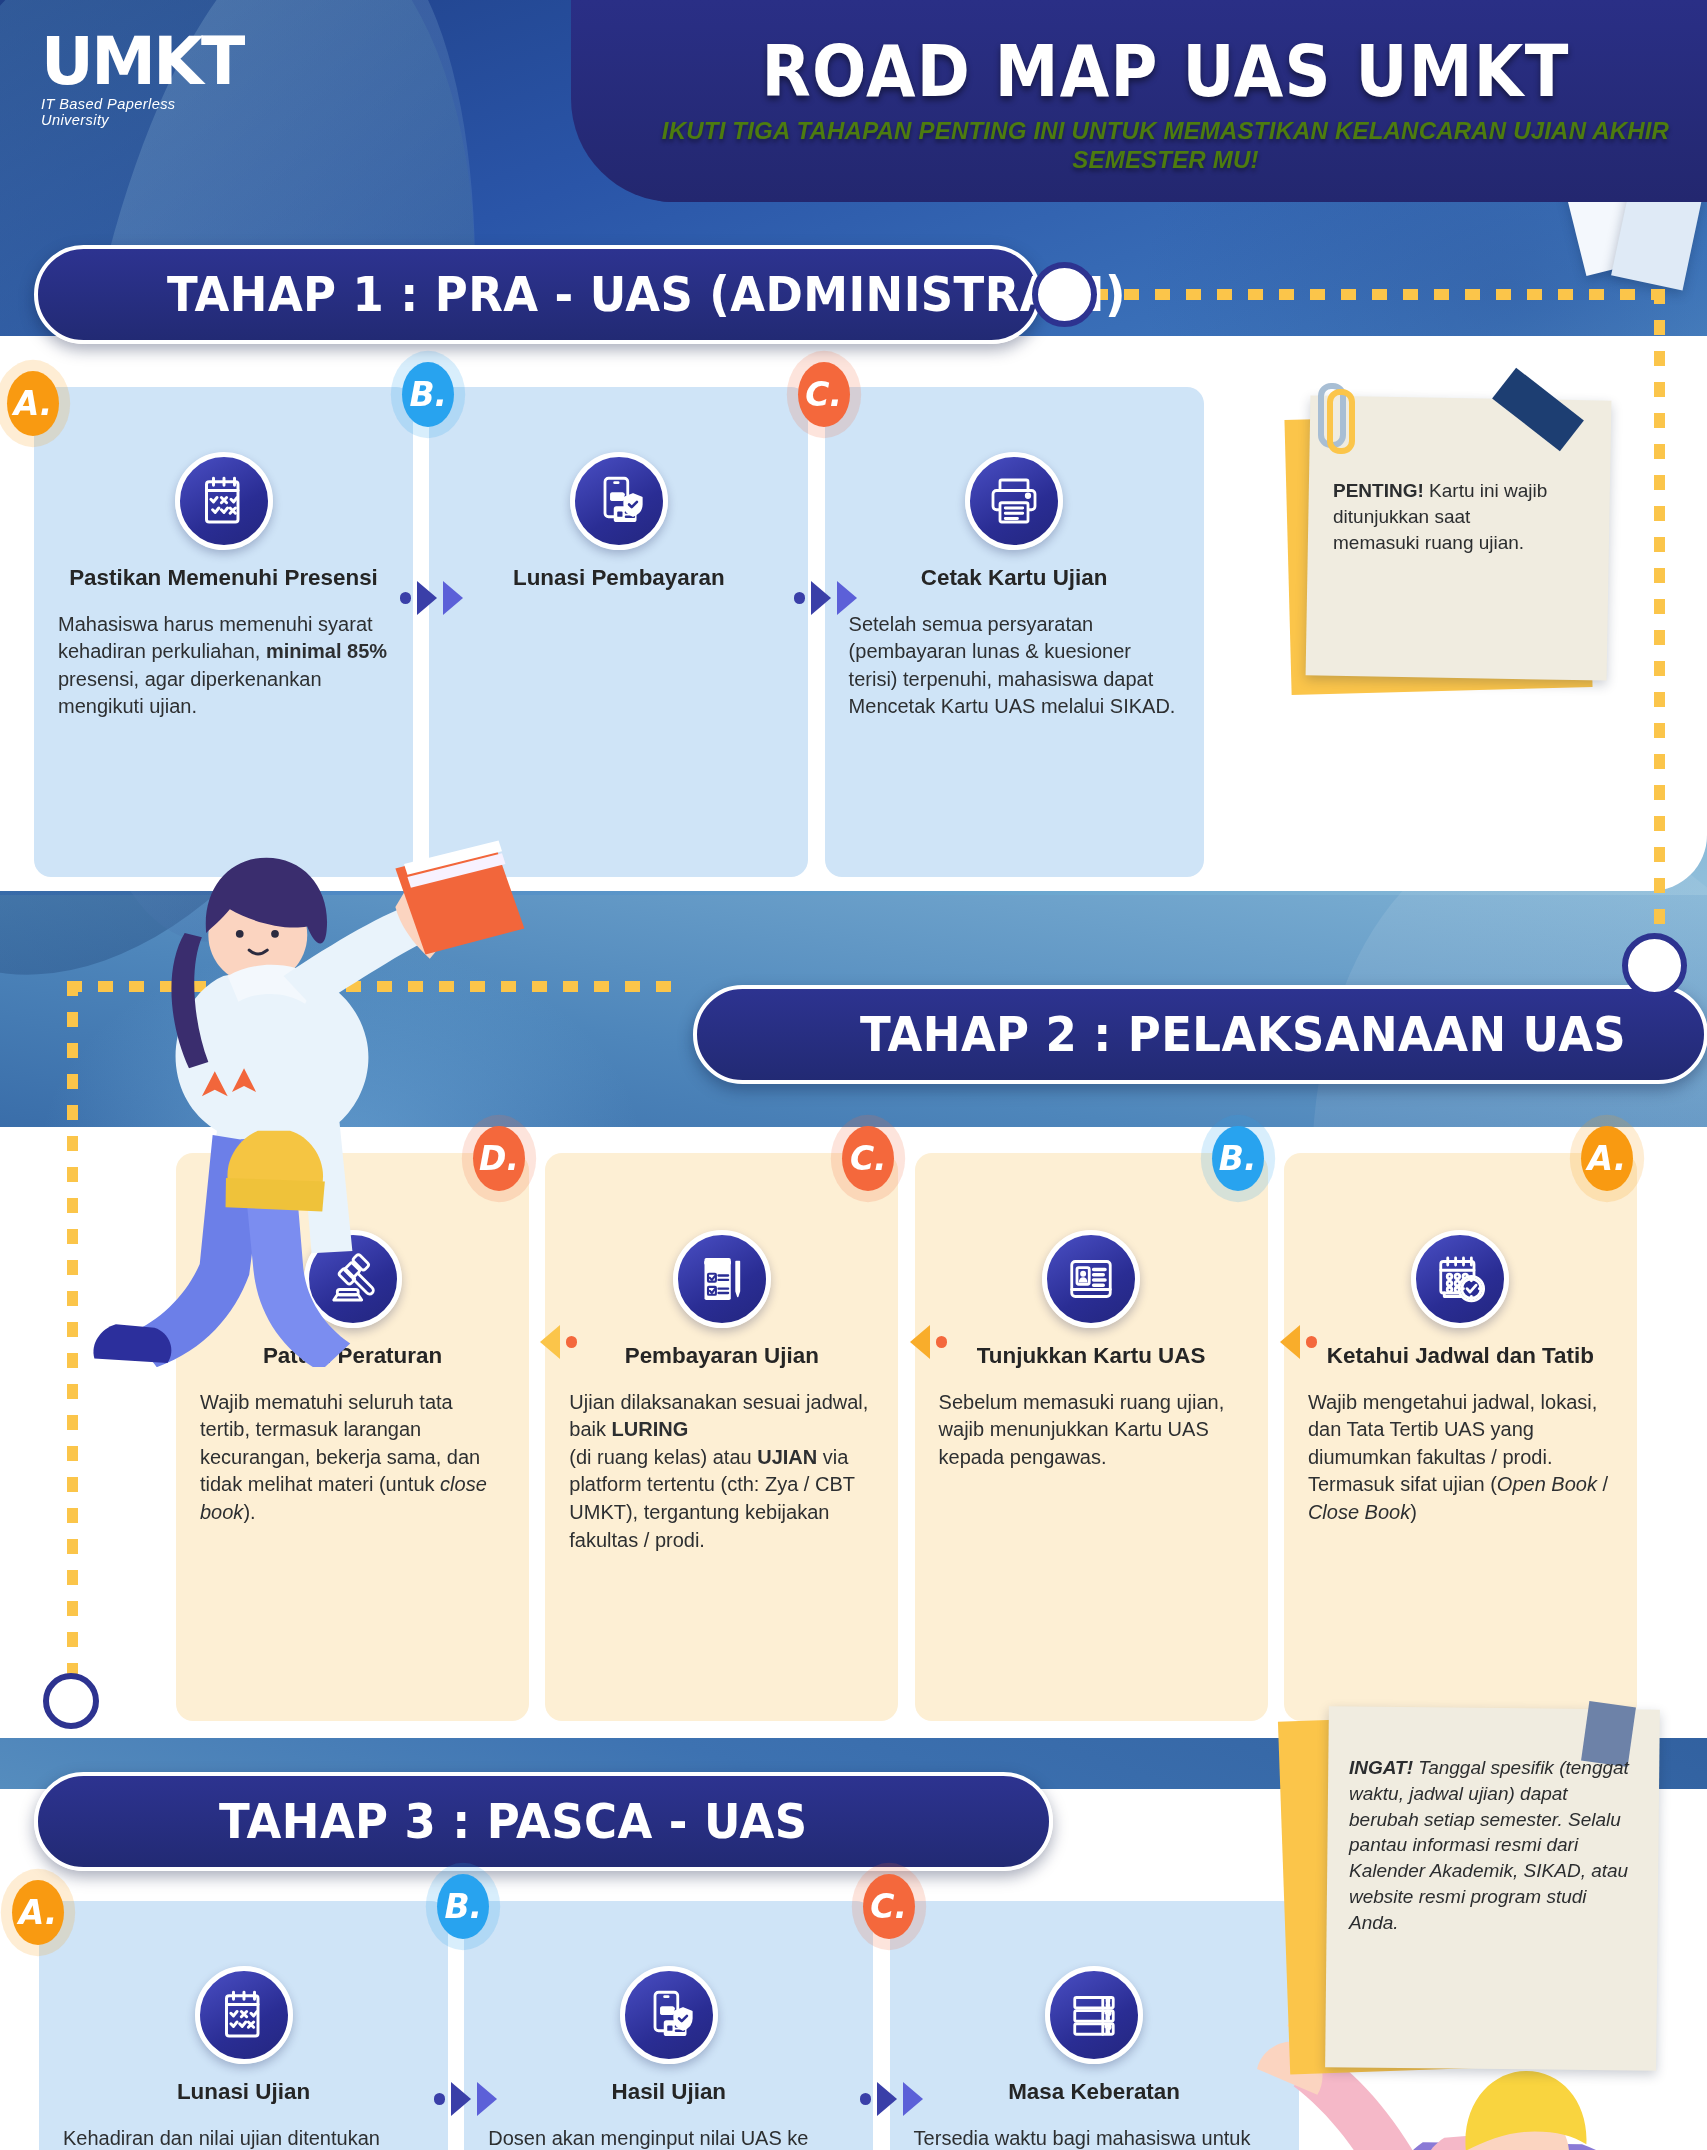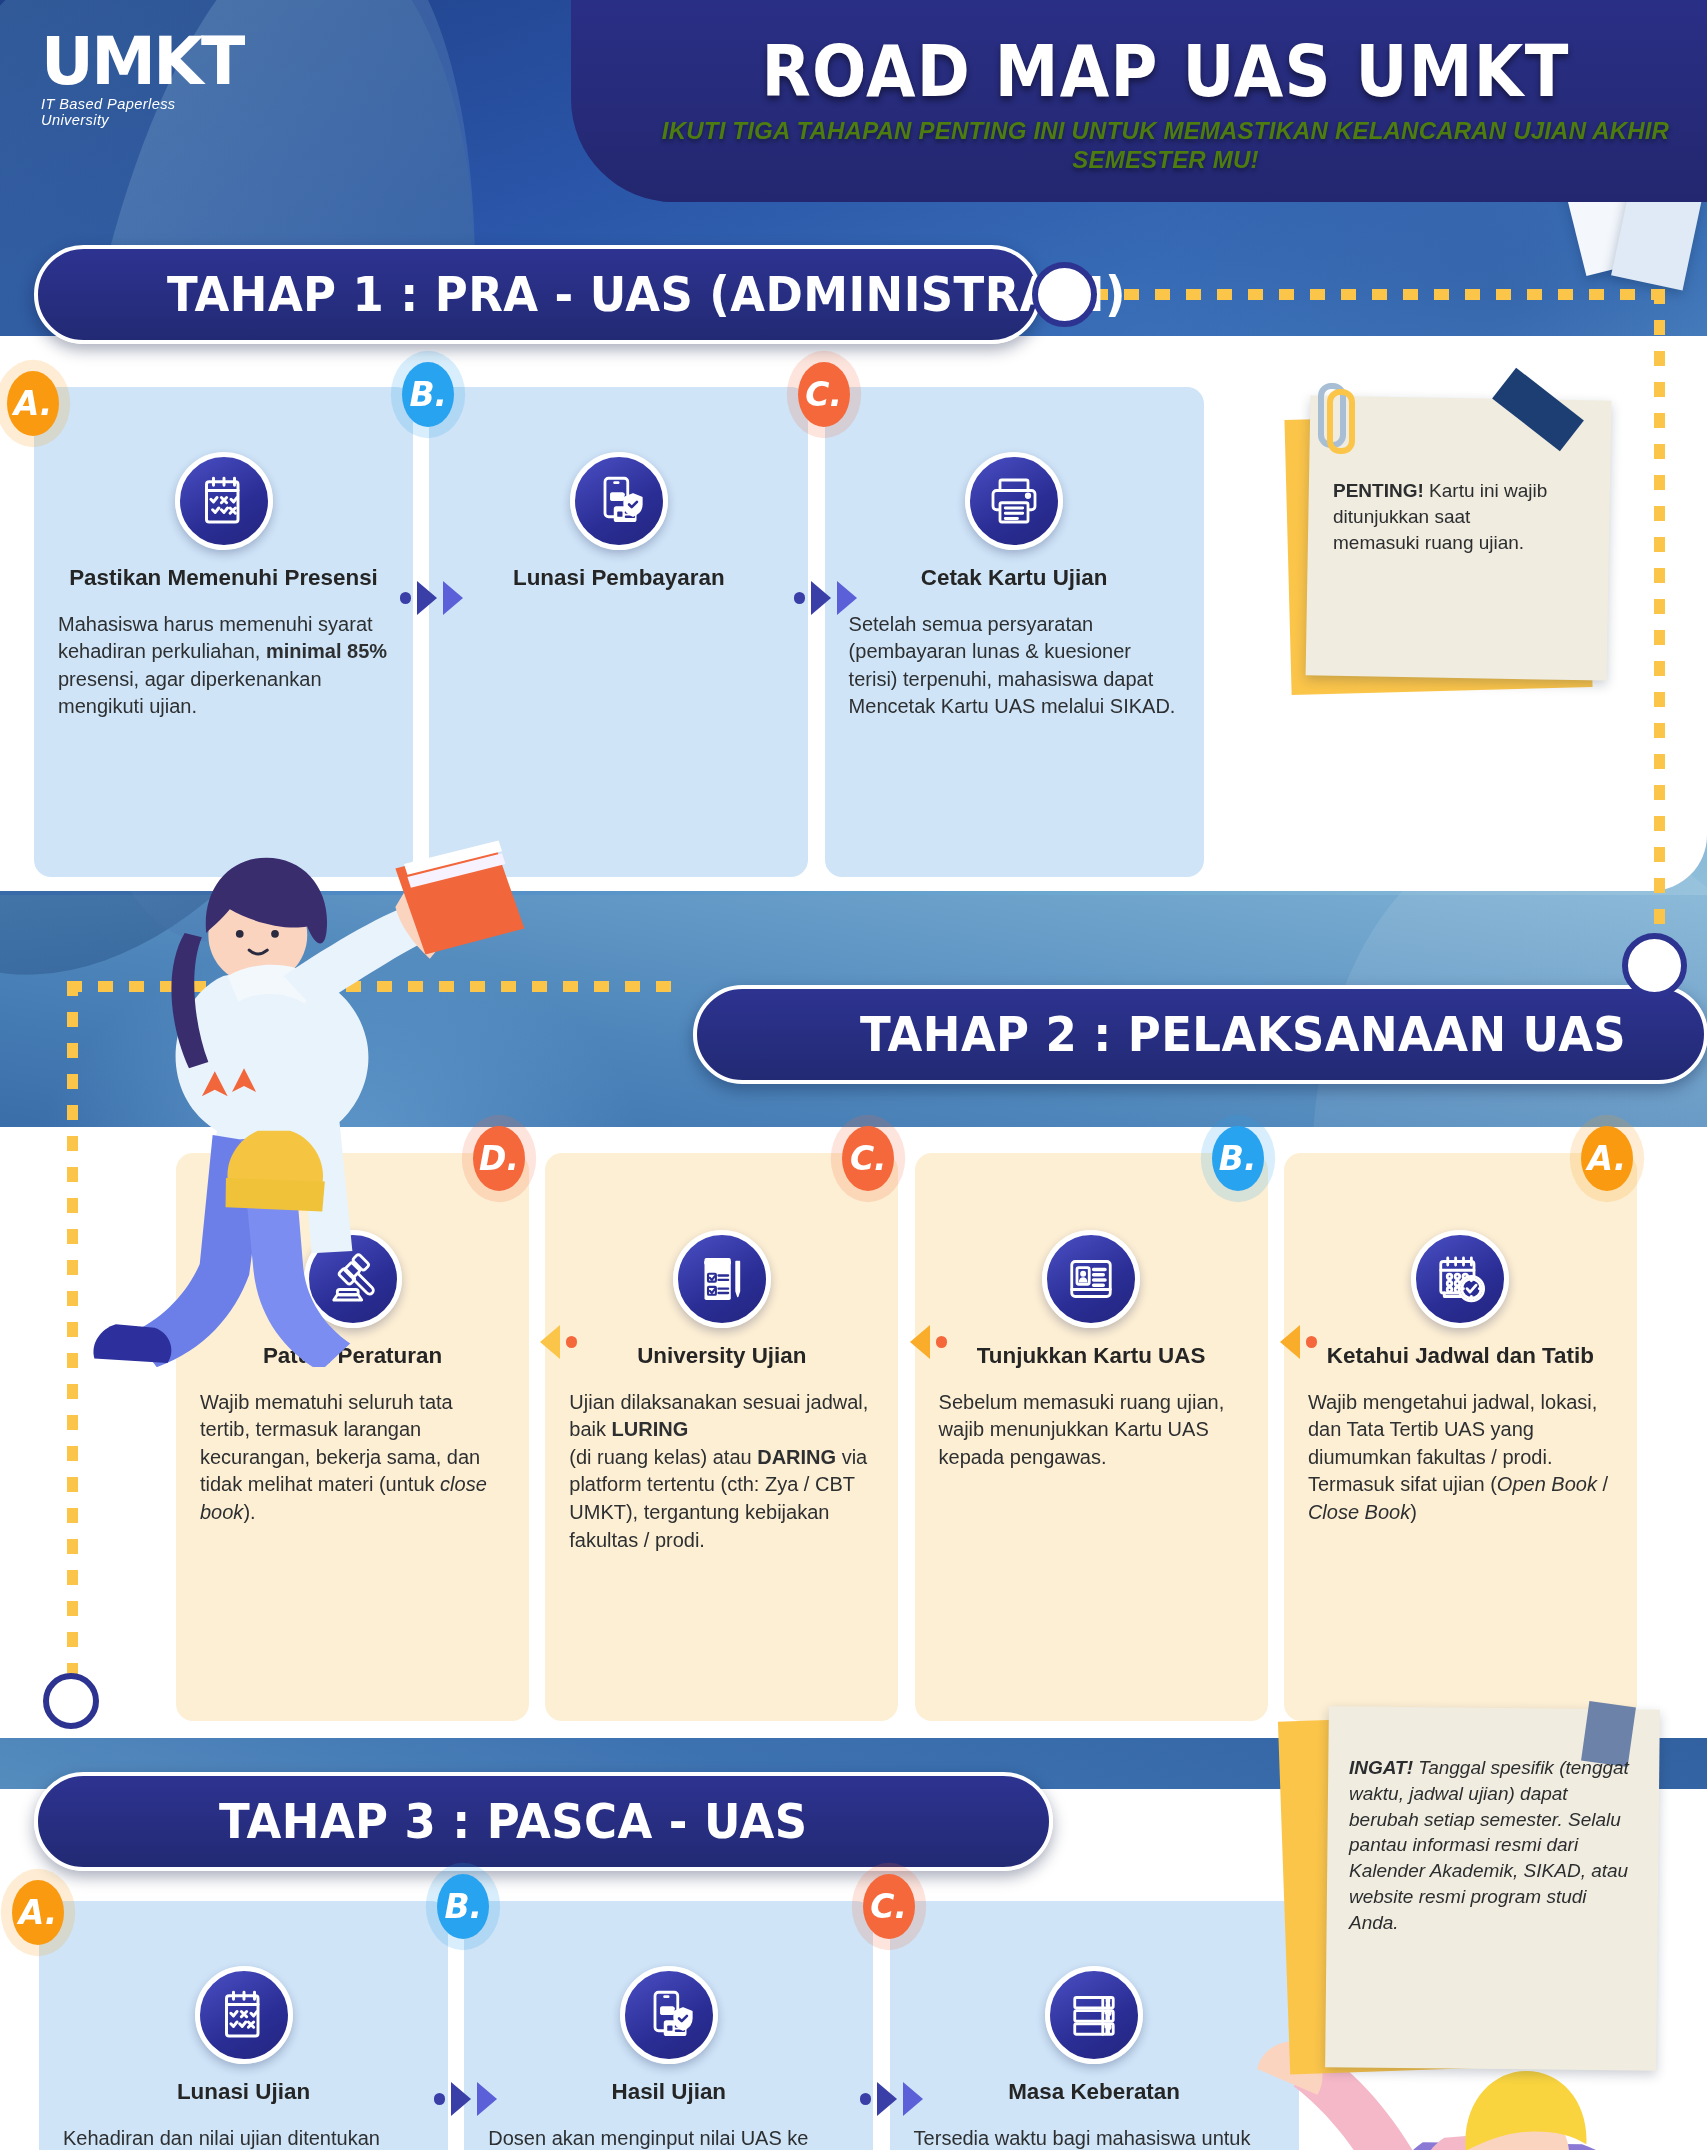--- a/index.html
+++ b/index.html
@@ -357,22 +357,22 @@
         <text x="27" y="21" font-size="10" text-anchor="middle" fill="#2a2d94" font-family="DejaVu Sans, sans-serif" font-weight="bold">TEST</text>
         <rect x="16" y="26" width="9" height="9" rx="1" fill="none" stroke="#2a2d94" stroke-width="2.4"></rect>
         <path d="M18 30.5l2.4 2.5 3.4-4.4" stroke="#2a2d94" stroke-width="2.4"></path>
         <path d="M28 28h11M28 33h11" stroke="#2a2d94" stroke-width="2.6"></path>
         <rect x="16" y="41" width="9" height="9" rx="1" fill="none" stroke="#2a2d94" stroke-width="2.4"></rect>
         <path d="M18 45.5l2.4 2.5 3.4-4.4" stroke="#2a2d94" stroke-width="2.4"></path>
         <path d="M28 43h11M28 48h11" stroke="#2a2d94" stroke-width="2.6"></path>
         <path d="M48 12l4 0 0 34-2 6-2-6z" fill="#fff" stroke="#fff" stroke-width="1.6"></path>
       </svg>
     </div>
-    <div class="card-title">University Ujian</div>
-    <div class="card-body">Ujian dilaksanakan sesuai jadwal, baik <b>LURING</b><br>(di ruang kelas) atau <b>DARING</b> via platform tertentu (cth: Zya / CBT UMKT), tergantung kebijakan fakultas / prodi.</div>
+    <div class="card-title">Pembayaran Ujian</div>
+    <div class="card-body">Ujian dilaksanakan sesuai jadwal, baik <b>LURING</b><br>(di ruang kelas) atau <b>UJIAN</b> via platform tertentu (cth: Zya / CBT UMKT), tergantung kebijakan fakultas / prodi.</div>
   </div>
 
   <div class="card cream" style="width:353px;height:568px;padding-top:77px;">
     <div class="badge blue" style="left:297px;top:-27px;">B.</div>
     <div class="icon-circle">
       <svg viewBox="0 0 64 64" fill="none" stroke="#fff" stroke-width="3.2" stroke-linecap="round" stroke-linejoin="round">
         <rect x="10" y="12" width="44" height="40" rx="4"></rect>
         <path d="M10 44h44"></path>
         <rect x="16" y="19" width="14" height="19" rx="2"></rect>
         <circle cx="23" cy="26" r="3.4" fill="#fff" stroke="none"></circle>

